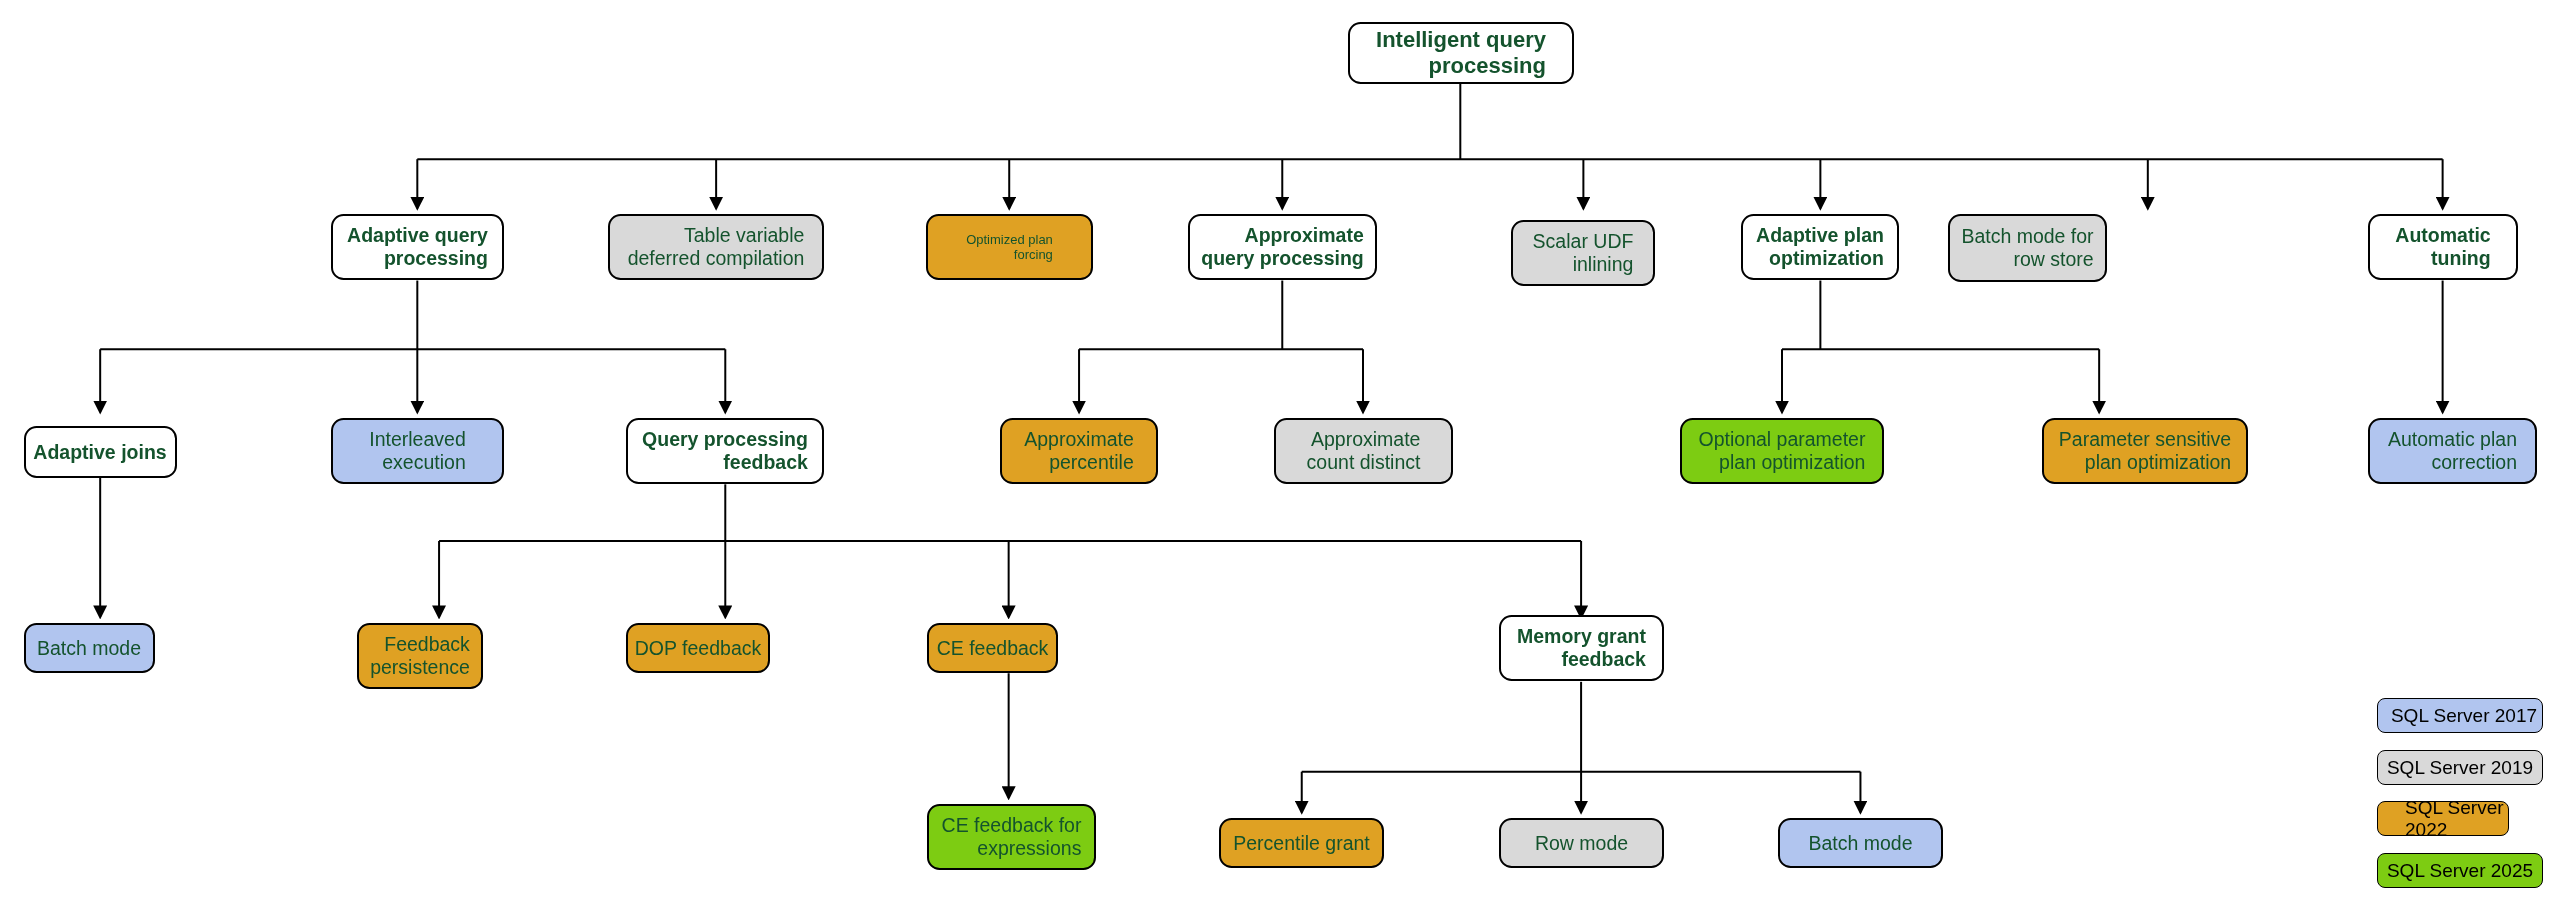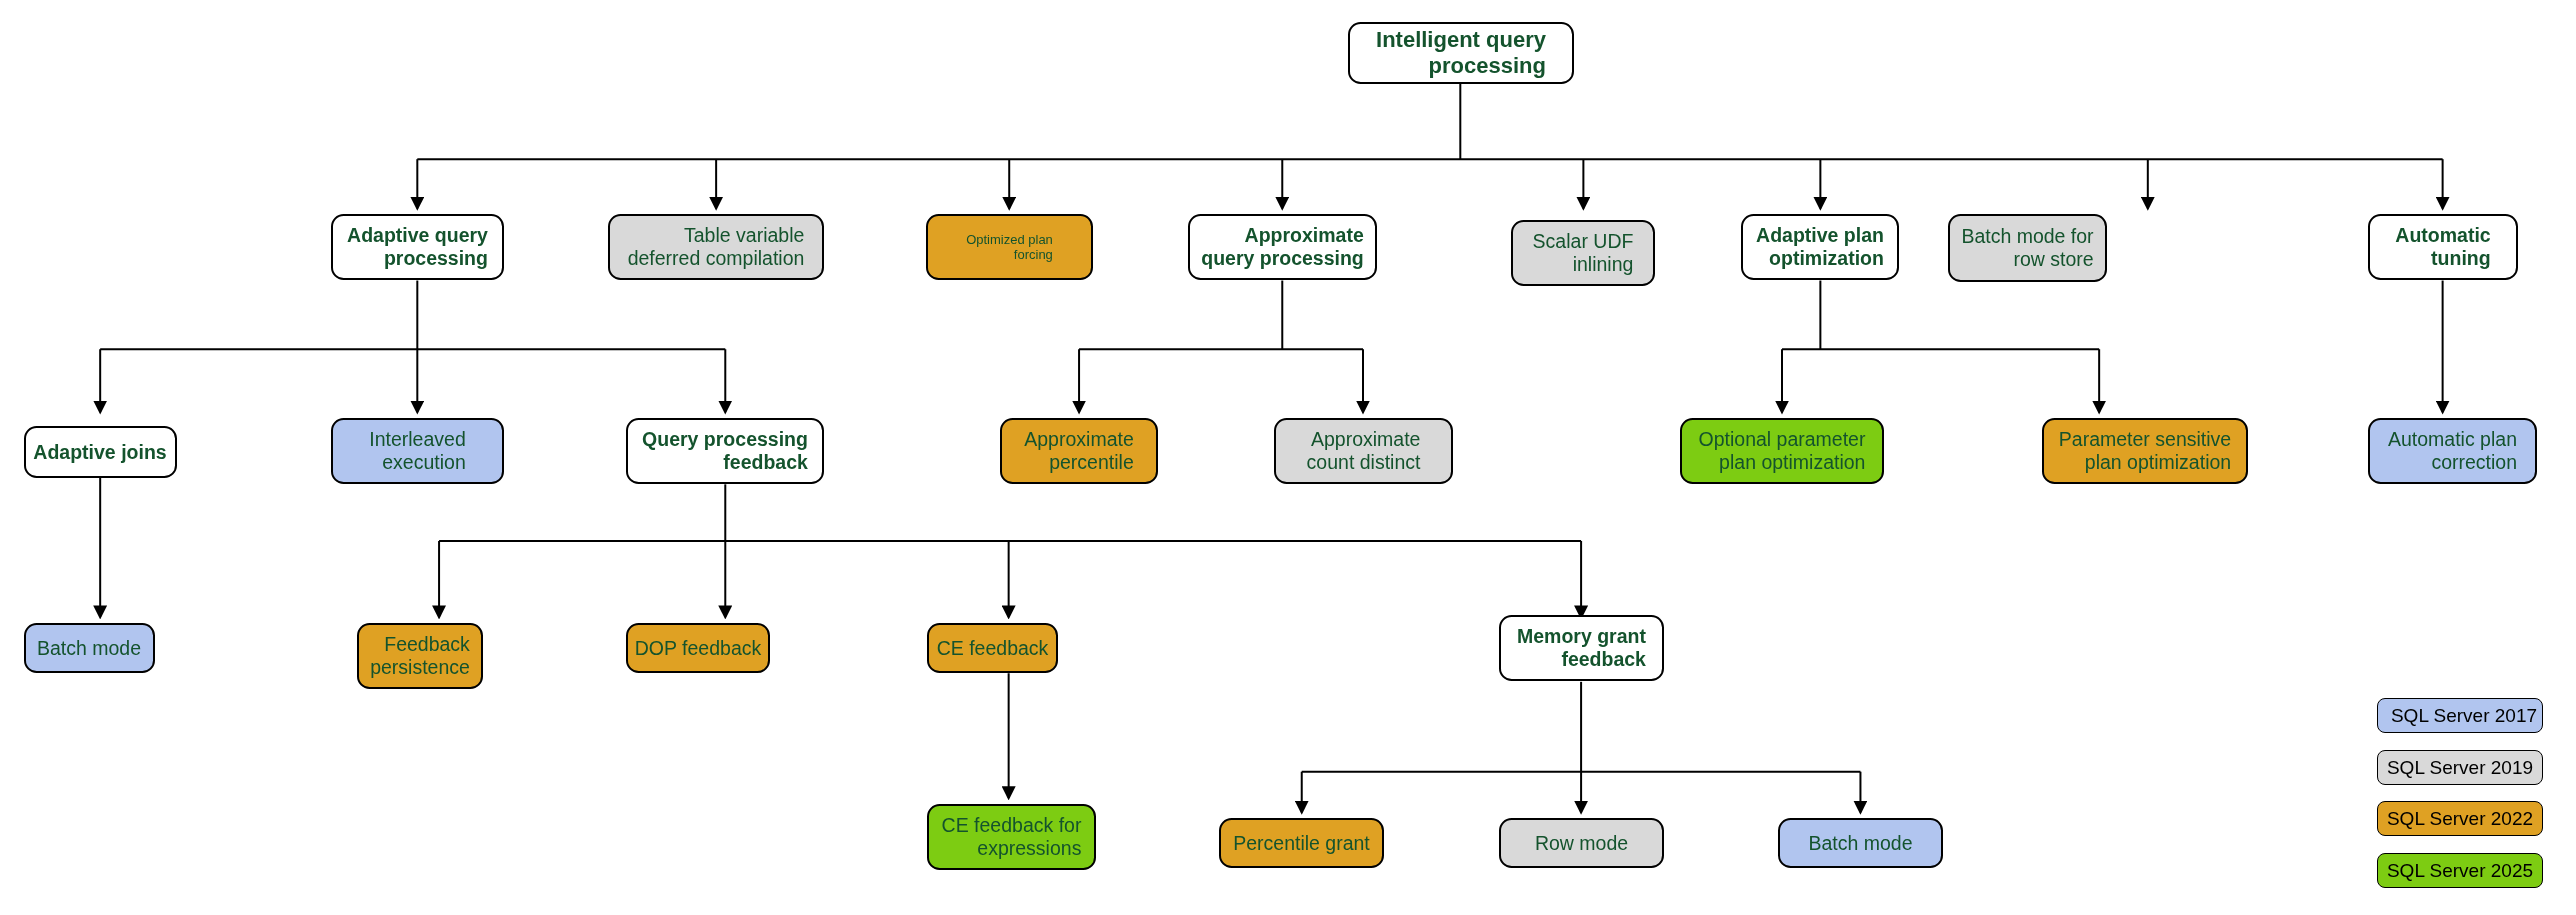--- a/index.html
+++ b/index.html
@@ -209,21 +209,21 @@
         <span class="lbl">Batch mode</span>
       </div>
     </div>
   <div id="legend-layer">
       <div class="legend-node fill-blue" style="left: 2377px; top: 698px; width: 166px; height: 35px; padding-left: 8px;">
         <span>SQL Server 2017</span>
       </div>
       <div class="legend-node fill-grey" style="left: 2377px; top: 750px; width: 166px; height: 35px;">
         <span>SQL Server 2019</span>
       </div>
-      <div class="legend-node fill-gold" style="left: 2377px; top: 801px; width: 166px; height: 35px;">
+      <div class="legend-node fill-gold" style="left: 2377px; top: 801px; width: 132px; height: 35px; padding-left: 27px;">
         <span>SQL Server 2022</span>
       </div>
       <div class="legend-node fill-green" style="left: 2377px; top: 853px; width: 166px; height: 35px;">
         <span>SQL Server 2025</span>
       </div>
     </div>
 </div>
 
 
 </body></html>

